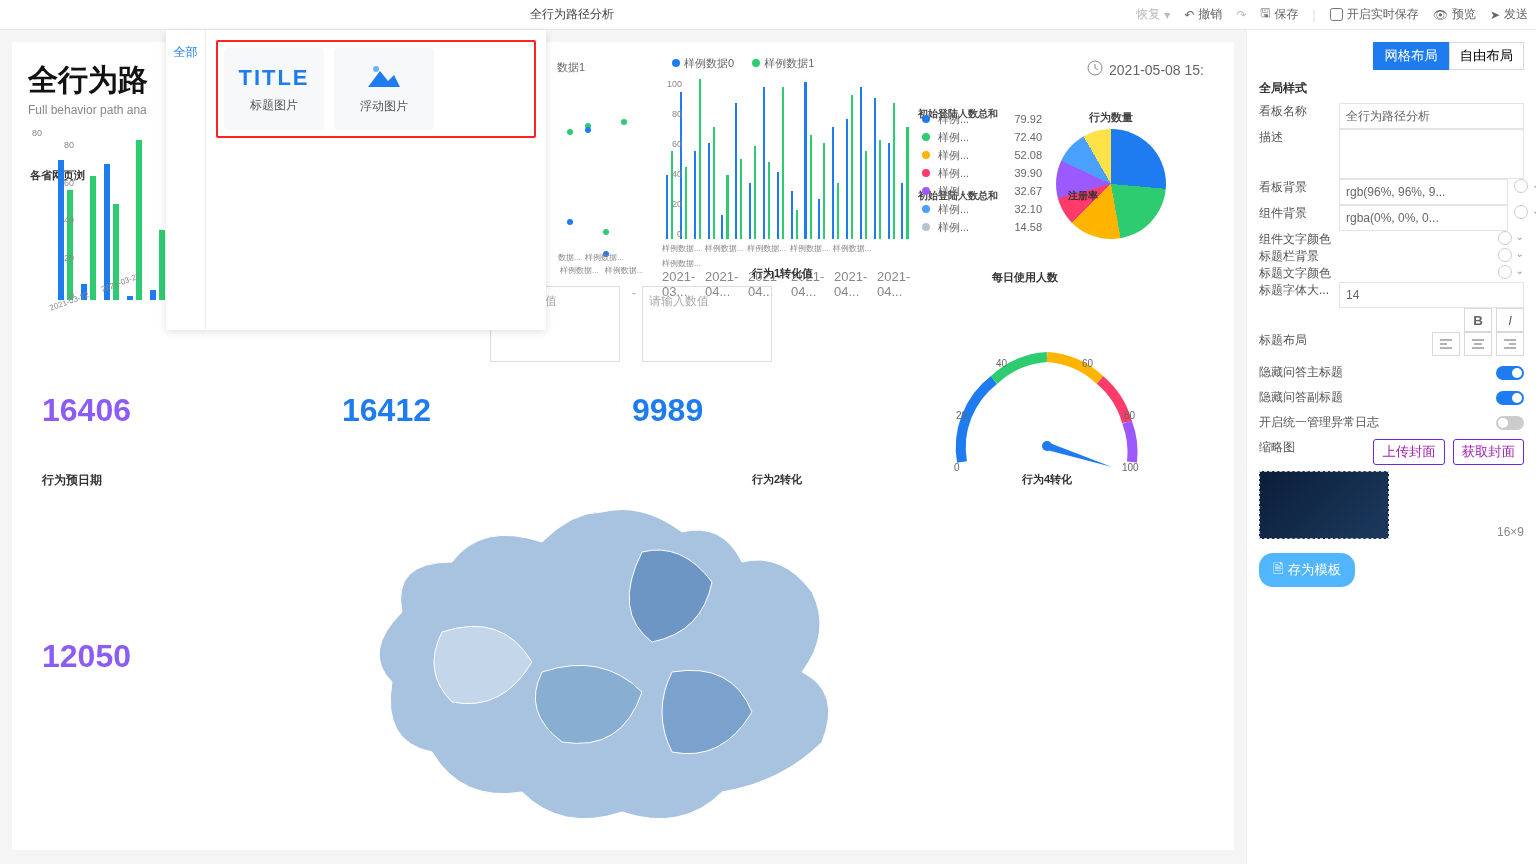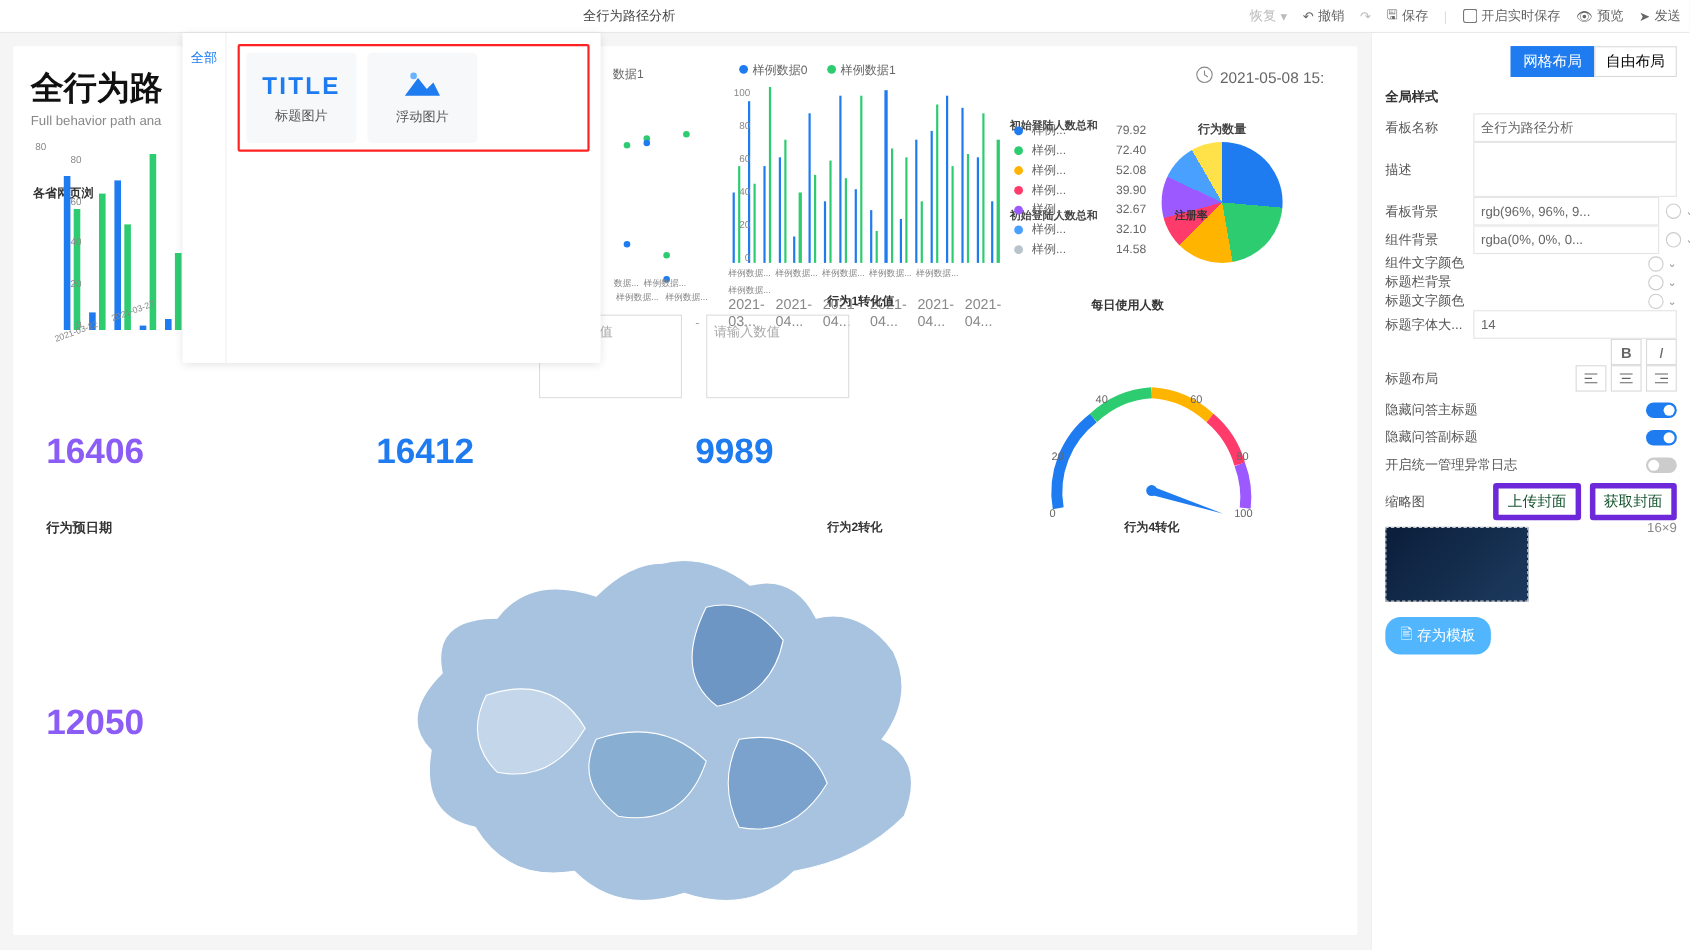--- a/index.html
+++ b/index.html
@@ -14,39 +14,39 @@
 .topbar-right{display:flex;align-items:center;gap:14px;color:#666}
 .topbar-right .tb{display:flex;align-items:center;gap:4px;cursor:pointer}
 .topbar-right .disabled{color:#bbb}
 .layout{display:flex;height:834px}
 .canvas{flex:1;background:#f5f5f5;padding:12px;position:relative;overflow:hidden}
 .sidepanel{width:290px;background:#fff;border-left:1px solid #eee;padding:12px;overflow:auto}
 .layout-toggle{display:flex;justify-content:flex-end;margin-bottom:10px}
 .layout-btn{border:1px solid #d9d9d9;padding:4px 10px;background:#fff;cursor:pointer}
 .layout-btn.active{background:#1e7cf0;color:#fff;border-color:#1e7cf0}
 .sect-title{font-size:12px;color:#333;font-weight:600;margin:6px 0}
-.prop-row{display:flex;align-items:center;margin:0 0;font-size:12px;color:#555}
+.prop-row{display:flex;margin:0 0;font-size:12px;color:#555}
 .prop-row .lab{width:80px;flex-shrink:0}
 .prop-row input[type=text]{flex:1;border:1px solid #e4e4e4;height:26px;padding:0 6px;font-size:12px;color:#666}
 .prop-row textarea{flex:1;border:1px solid #e4e4e4;height:50px;padding:4px 6px;font-size:12px;resize:none}
 .color-pick{width:14px;height:14px;border:1px solid #ccc;border-radius:50%;margin-left:6px;flex-shrink:0}
 .chev{margin-left:4px;color:#999;font-size:10px}
 .btn-group{display:flex;gap:4px}
 .bt-btn{border:1px solid #d9d9d9;background:#fff;width:28px;height:24px;display:flex;align-items:center;justify-content:center;cursor:pointer;color:#666}
 .switch-row{display:flex;align-items:center;justify-content:space-between;margin:8px 0;color:#555}
 .sw{width:28px;height:14px;border-radius:7px;position:relative;cursor:pointer}
 .sw.on{background:#1e7cf0}
 .sw.off{background:#ccc}
 .sw::after{content:"";position:absolute;width:10px;height:10px;background:#fff;border-radius:50%;top:2px}
 .sw.on::after{right:2px}
 .sw.off::after{left:2px}
 .cover-btns{display:flex;gap:8px;margin-left:auto}
-.ghost-btn{border:5px solid #6d28d9;color:#14532d;background:#fff;padding:3px 8px;border-radius:3px;cursor:pointer}
+.ghost-btn{border:1px solid #6d28d9;color:#a21caf;background:#fff;padding:3px 8px;border-radius:3px;cursor:pointer}
 .thumb{width:130px;height:68px;background:linear-gradient(135deg,#0b1e3a,#1c3a5e);border:1px dashed #ccc;margin-top:6px}
-.thumb-wrap{display:flex;align-items:flex-start;gap:8px}
+.thumb-wrap{display:flex;align-items:flex-end;gap:8px}
 .save-tmpl{background:#52b6ff;color:#fff;border:none;border-radius:14px;padding:6px 14px;margin-top:14px;cursor:pointer;display:flex;align-items:center;gap:4px}
 
 .dropdown{position:absolute;left:166px;top:30px;width:380px;height:300px;background:#fff;box-shadow:0 2px 8px rgba(0,0,0,.12);z-index:50;display:flex}
 .dd-side{width:40px;border-right:1px solid #f0f0f0;padding-top:10px}
 .dd-side-item{color:#1e7cf0;text-align:center;padding:4px 0;cursor:pointer}
 .dd-body{flex:1;padding:10px}
 .dd-highlight{border:2px solid #f22;border-radius:2px;padding:6px;display:flex;gap:10px}
 .dd-card{width:100px;height:82px;background:#f6f8fa;border-radius:4px;display:flex;flex-direction:column;align-items:center;justify-content:center;gap:6px;cursor:pointer}
 .dd-card .ic{font-size:22px;color:#1e7cf0;font-weight:700;letter-spacing:2px}
 .dd-card .tx{font-size:12px;color:#555}

